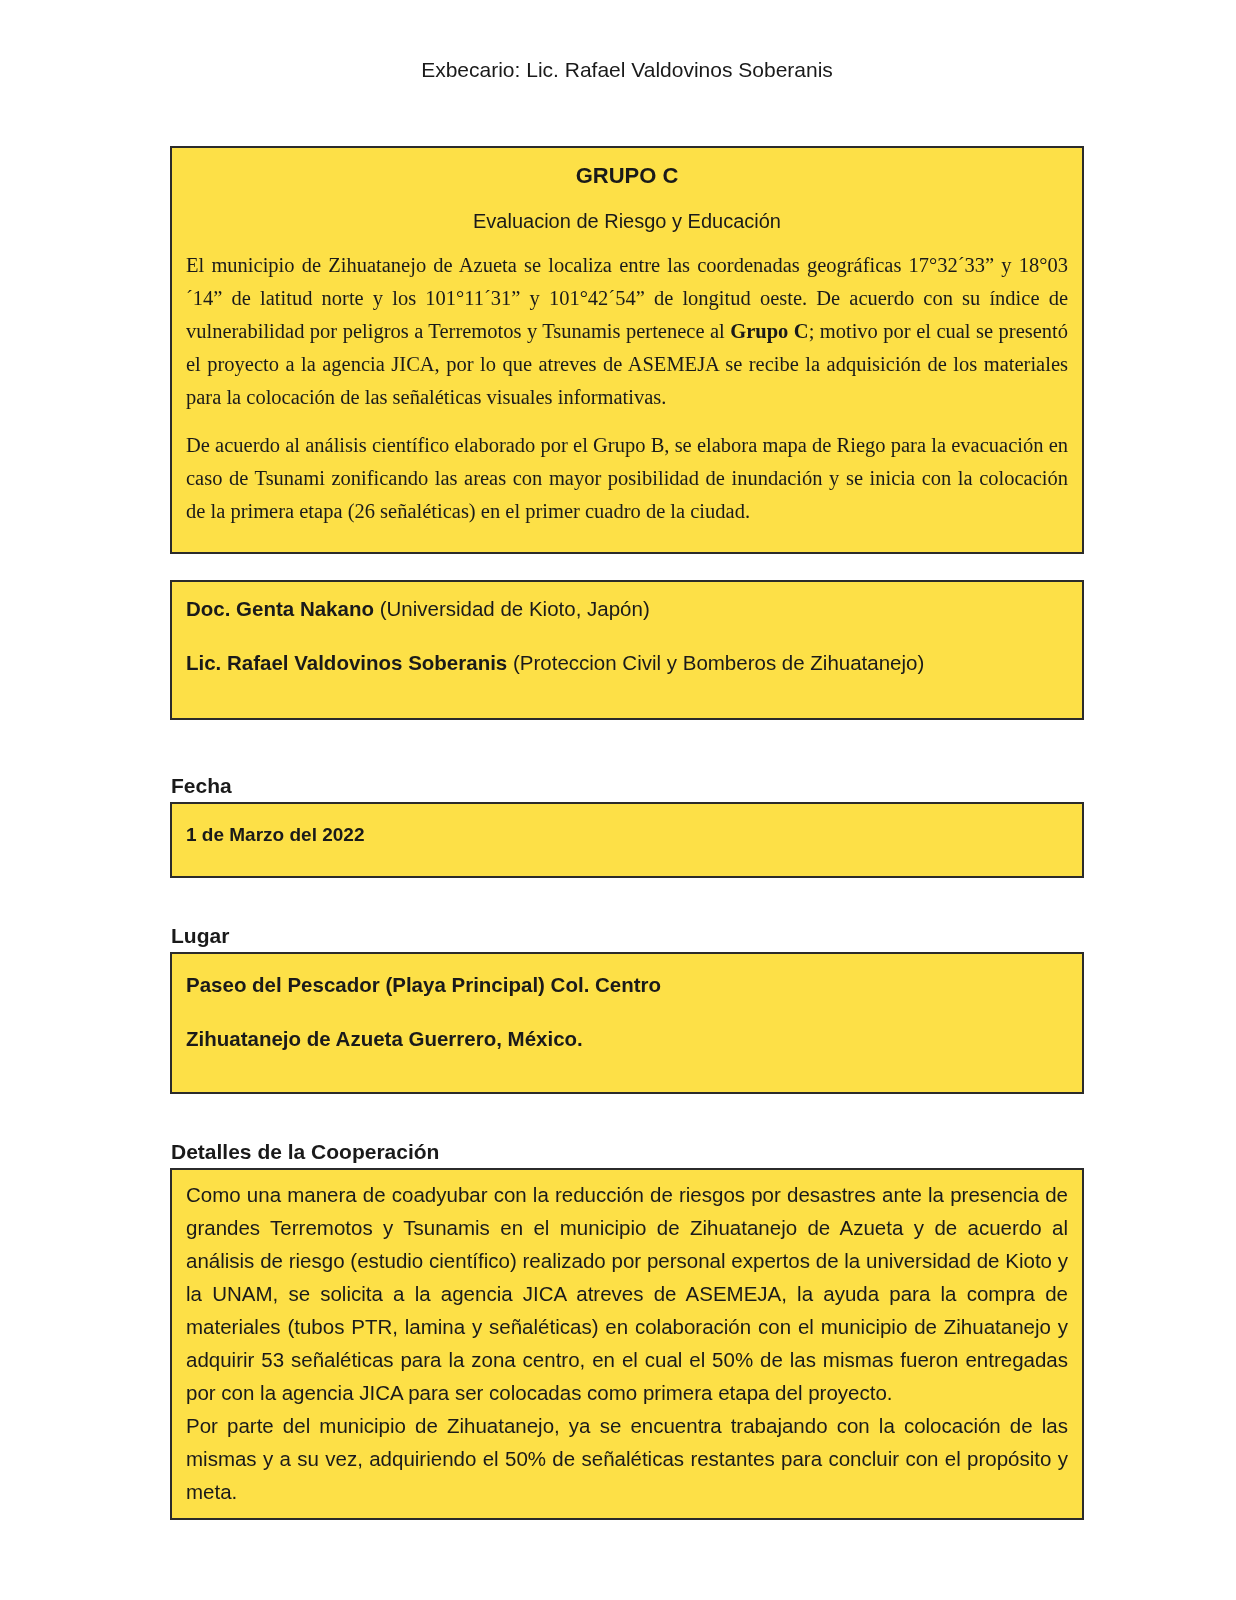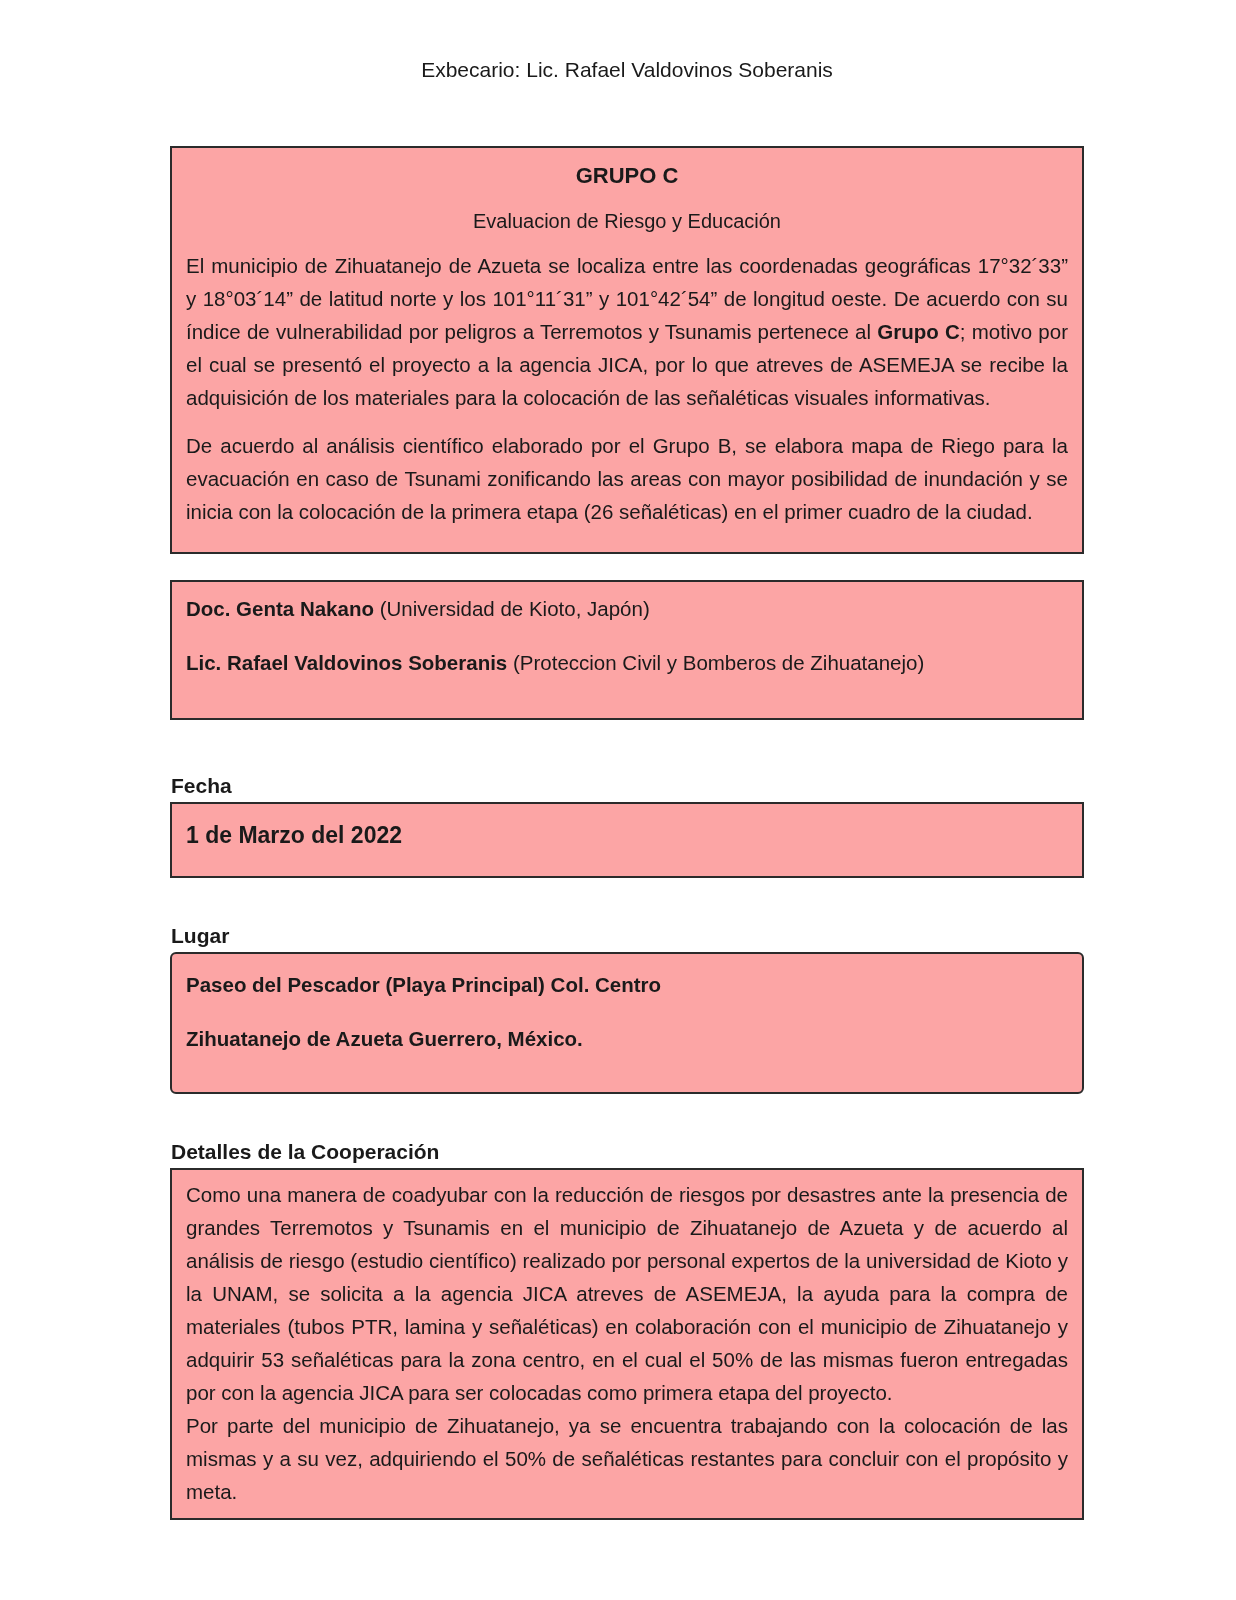--- a/index.html
+++ b/index.html
@@ -23,68 +23,69 @@
   }
   .doc-header {
     text-align: center;
     font-size: 21px;
     line-height: 24px;
     margin: 0 0 64px 0;
   }
   .box {
     border: 2px solid #2b2b2b;
     box-sizing: border-box;
-    background: #fca5a5;
+    background: #fde047;
   }
   .box--group { padding: 10px 14px 24px 14px; }
   .group-title {
     text-align: center;
     font-weight: bold;
     font-size: 22px;
     line-height: 28px;
     margin: 4px 0 0 0;
   }
   .group-subtitle {
     text-align: center;
     font-size: 20px;
     line-height: 26px;
     margin: 18px 0 0 0;
   }
   .para {
     font-size: 20.5px;
     line-height: 33px;
     text-align: justify;
     margin: 15px 0 0 0;
+    font-family: Liberation Serif, serif;
   }
   .section { margin-top: 0; }
   .section-heading {
     font-size: 21px;
     font-weight: bold;
     line-height: 24px;
     margin: 0 0 4px 1px;
   }
   .section--organizer { margin-top: 26px; }
   .box--organizer { padding: 14px 14px 42px 14px; }
   .person-line {
     font-size: 20.5px;
     line-height: 26px;
     margin: 0;
   }
   .person-line + .person-line { margin-top: 28px; }
   .b { font-weight: bold; }
   .section--date { margin-top: 54px; }
   .box--date { padding: 18px 14px 28px 14px; }
   .date-value {
-    font-size: 23px;
+    font-size: 19px;
     font-weight: bold;
     line-height: 26px;
     margin: 0;
   }
   .section--place { margin-top: 46px; }
-  .box--place { padding: 18px 14px 40px 14px; border-radius: 6px; }
+  .box--place { padding: 18px 14px 40px 14px; }
   .place-line {
     font-size: 20.5px;
     font-weight: bold;
     line-height: 26px;
     margin: 0;
   }
   .place-line + .place-line { margin-top: 28px; }
   .section--coop { margin-top: 46px; }
   .box--coop { padding: 8px 14px 10px 14px; }
   .coop-para {

